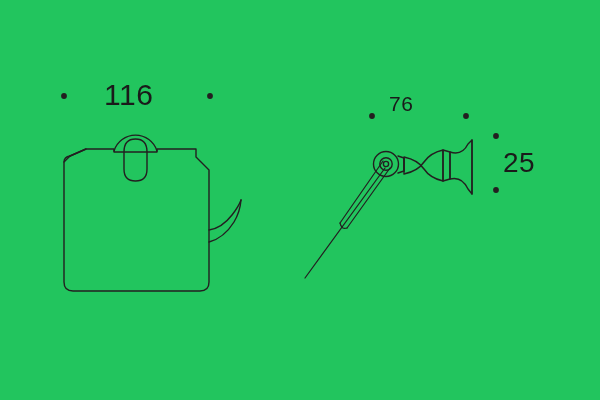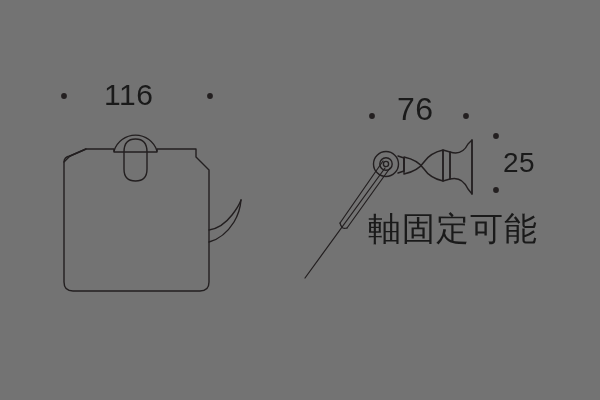--- a/index.html
+++ b/index.html
@@ -8,21 +8,21 @@
     padding: 0;
     background: #ffffff;
   }
   body {
     font-family: "Liberation Sans", sans-serif;
   }
   #canvas {
     position: relative;
     width: 600px;
     height: 400px;
-    background: #737373;
+    background: #22c55e;
     overflow: hidden;
   }
   #drawing-svg {
     position: absolute;
     left: 0;
     top: 0;
     width: 600px;
     height: 400px;
     display: block;
   }
@@ -35,23 +35,23 @@
     white-space: nowrap;
     user-select: none;
   }
   #label-116 {
     left: 104px;
     top: 80px;
     font-size: 30px;
     letter-spacing: 0.5px;
   }
   #label-76 {
-    left: 397px;
+    left: 389px;
     top: 93px;
-    font-size: 32px;
+    font-size: 21px;
     letter-spacing: 0.5px;
   }
   #label-58 {
     left: 503px;
     top: 149px;
     font-size: 28px;
     letter-spacing: 0.5px;
   }
   #note-shaft {
     left: 368px;
@@ -157,15 +157,14 @@
 
     </g>
   </svg>
 
   <div class="dim-label" id="label-116">116</div>
 
   <div class="dim-label" id="label-76">76</div>
 
   <div class="dim-label" id="label-58">25</div>
 
-  <div class="dim-label" id="note-shaft">軸固定可能</div>
 
 </div>
 
 </body></html>

